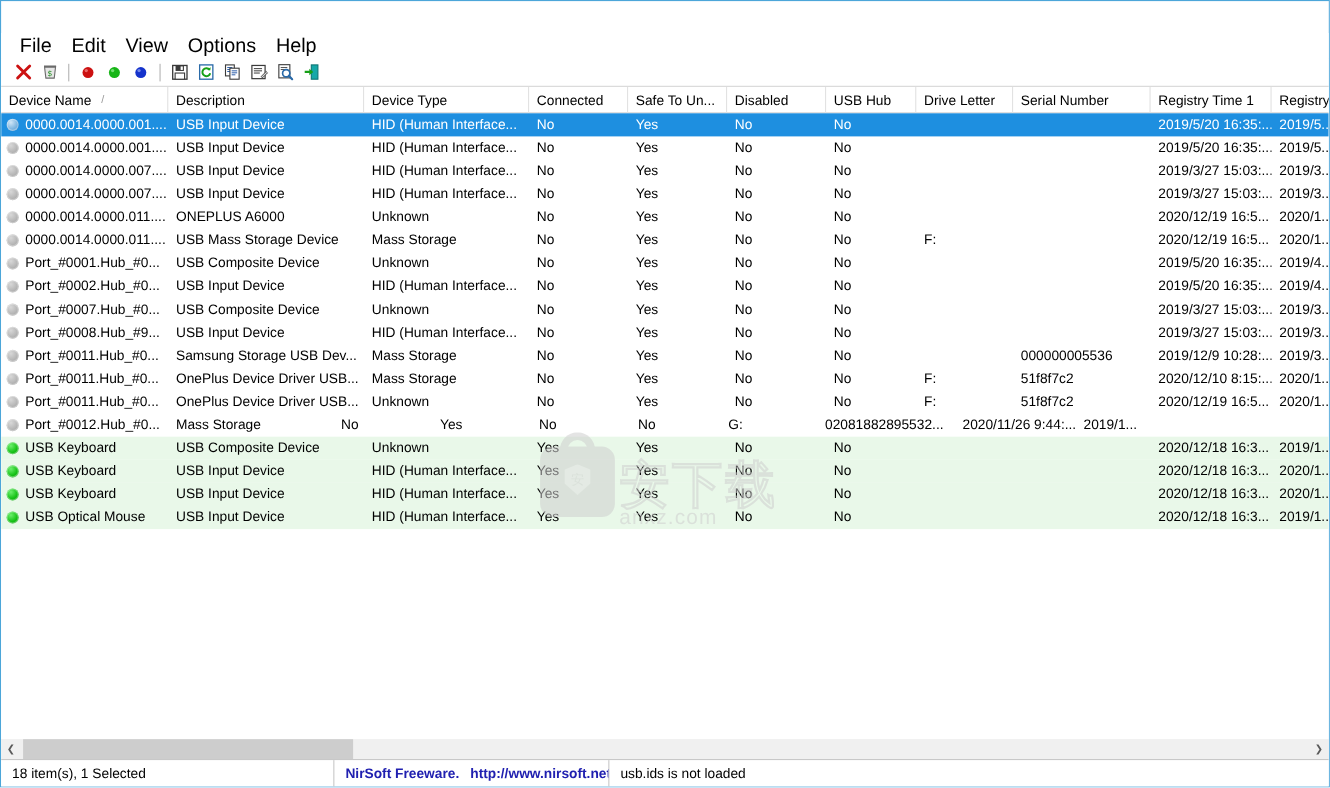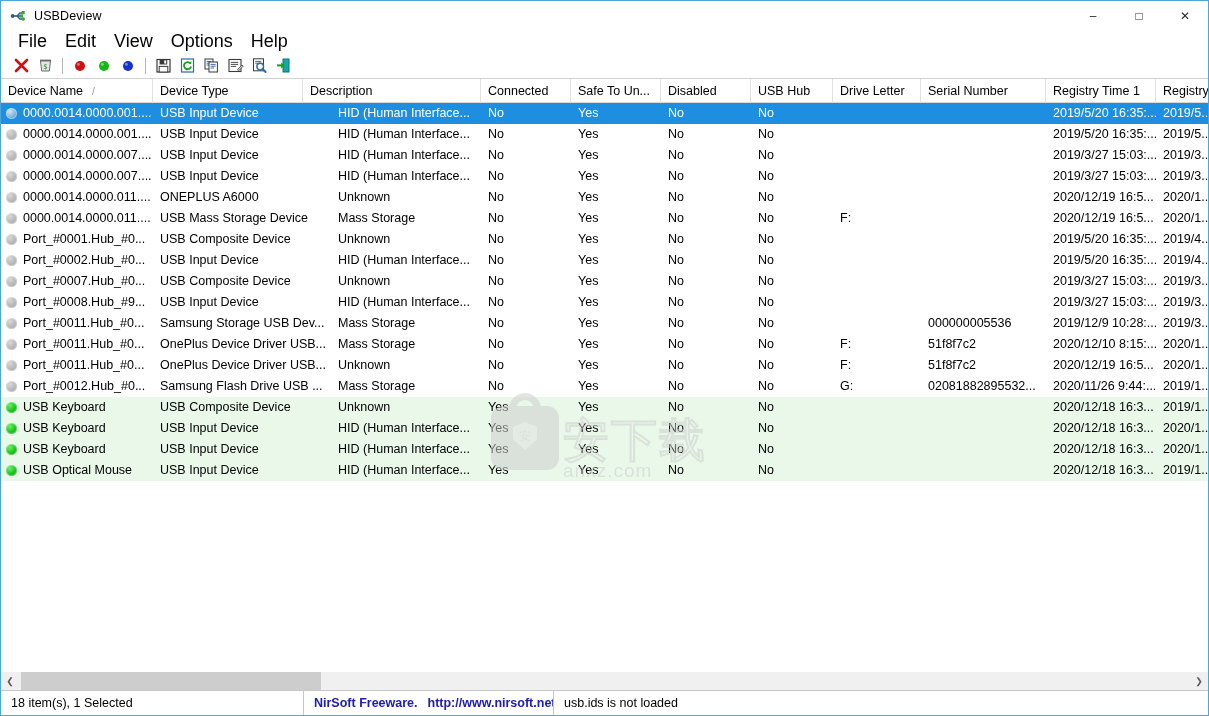--- a/index.html
+++ b/index.html
@@ -221,39 +221,20 @@
   .sb-pane.link { color: #2020b0; font-weight: bold; }
   .sb-pane.last { border-right: none; }
   .sb-link-a { color: #2020b0; margin-right: 10px; }
   .sb-link-b { color: #2020b0; }
 </style>
 </head>
 <body>
 
 <div id="app">
 
-  <div id="titlebar">
-    <span id="title-icon">
-      <svg width="16" height="16" viewBox="0 0 16 16">
-        <path d="M3 8 h9" stroke="#2f5c8a" stroke-width="1.6" fill="none"></path>
-        <path d="M7 8 l3 -3 h2" stroke="#2f5c8a" stroke-width="1.4" fill="none"></path>
-        <path d="M7 8 l3 3 h2" stroke="#2f5c8a" stroke-width="1.4" fill="none"></path>
-        <circle cx="2.6" cy="8" r="1.9" fill="#2f5c8a"></circle>
-        <rect x="11.5" y="3" width="3.2" height="3.2" fill="#3da13d"></rect>
-        <circle cx="13.2" cy="11" r="1.8" fill="#3da13d"></circle>
-        <rect x="9.5" y="6.4" width="3.4" height="3.2" fill="#3da13d"></rect>
-      </svg>
-    </span>
-    <span id="title-text">USBDeview</span>
-    <div id="win-buttons">
-      <div class="win-btn">–</div>
-      <div class="win-btn">□</div>
-      <div class="win-btn close">✕</div>
-    </div>
-  </div>
 
   <div id="menubar">
     <div class="menu-item">File</div>
     <div class="menu-item">Edit</div>
     <div class="menu-item">View</div>
     <div class="menu-item">Options</div>
     <div class="menu-item">Help</div>
   </div>
 
   <div id="toolbar">
@@ -346,25 +327,25 @@
       </svg>
     </div>
   </div>
 
   <div id="listview">
     <div id="header-row">
         <div class="hcell" style="width: 152px;">
           <span>Device Name</span>
           <span class="sort-ind">/</span>
         </div>
+        <div class="hcell" style="width: 178px;">
+          <span>Description</span>
+        </div>
         <div class="hcell" style="width: 150px;">
           <span>Device Type</span>
-        </div>
-        <div class="hcell" style="width: 178px;">
-          <span>Description</span>
         </div>
         <div class="hcell" style="width: 90px;">
           <span>Connected</span>
         </div>
         <div class="hcell" style="width: 90px;">
           <span>Safe To Un...</span>
         </div>
         <div class="hcell" style="width: 90px;">
           <span>Disabled</span>
         </div>
@@ -591,21 +572,20 @@
           <div class="cell" style="width: 88px;">F:</div>
           <div class="cell" style="width: 125px;">51f8f7c2</div>
           <div class="cell" style="width: 110px;">2020/12/19 16:5...</div>
           <div class="cell" style="width: 110px;">2020/1...</div>
         </div>
         <div class="row">
           <div class="cell name" style="width: 152px;">
             <span class="dot"></span>
             <span class="name-text">Port_#0012.Hub_#0...</span>
           </div>
-          <div class="cell" style="width: 178px;">Samsung Flash Drive USB ...</div>
           <div class="cell" style="width: 150px;">Mass Storage</div>
           <div class="cell" style="width: 90px;">No</div>
           <div class="cell" style="width: 90px;">Yes</div>
           <div class="cell" style="width: 90px;">No</div>
           <div class="cell" style="width: 82px;">No</div>
           <div class="cell" style="width: 88px;">G:</div>
           <div class="cell" style="width: 125px;">02081882895532...</div>
           <div class="cell" style="width: 110px;">2020/11/26 9:44:...</div>
           <div class="cell" style="width: 110px;">2019/1...</div>
         </div>

